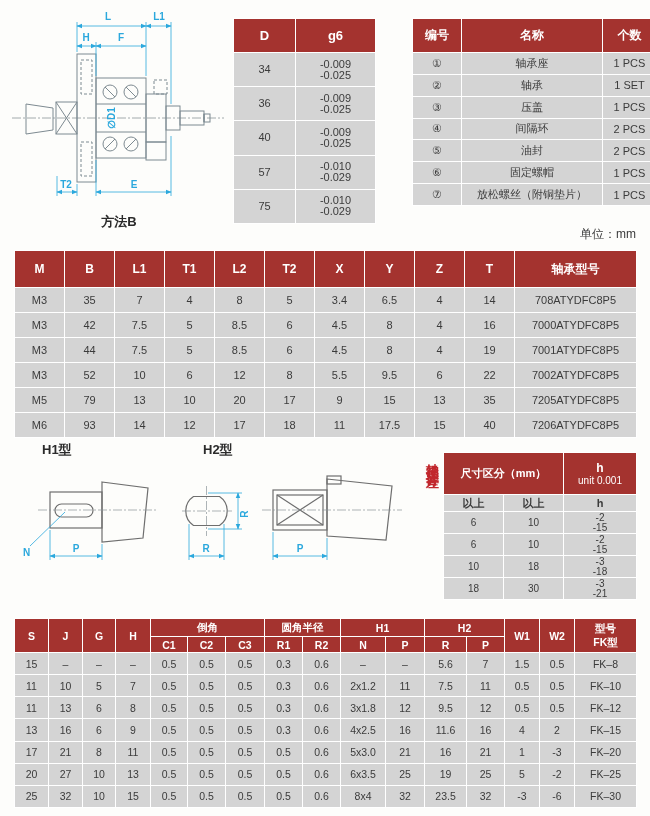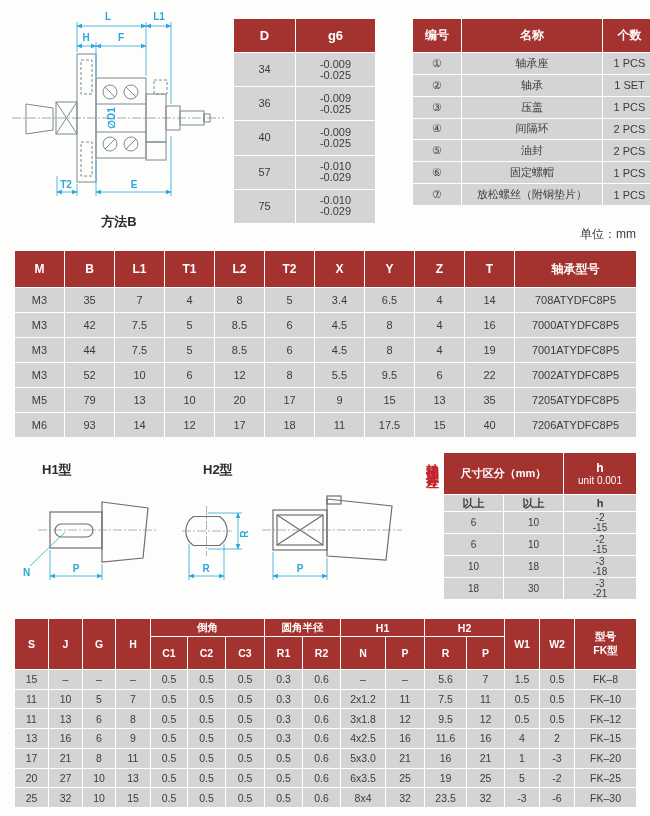--- a/index.html
+++ b/index.html
@@ -29,29 +29,29 @@
   .tol-table-box      { position:absolute; left:443px; top:452px; width:193px; height:148px; }
   .tol-table-box th   { font-size:11px; }
   .tol-table-box td   { font-size:10px; line-height:10px; }
   .tol-h-label        { font-size:12px; line-height:13px; }
   .tol-h-unit         { font-size:10px; line-height:11px; font-weight:normal; }
 
   .bottom-table-box    { position:absolute; left:14px; top:618px; width:622px; height:190px; }
   .bottom-table-box th { font-size:10.5px; }
   .bottom-table-box td { font-size:10.5px; }
   .bottom-table-box thead tr:nth-child(1) th { height:18px; }
-  .bottom-table-box thead tr:nth-child(2) th { height:33px; }
+  .bottom-table-box thead tr:nth-child(2) th { height:16px; }
 
   .unit-note { position:absolute; right:14px; top:226px; font-size:12px; color:#3b3b3b;margin-left:46px; }
 
   .method-drawing-box { position:absolute; left:8px; top:6px; width:222px; height:206px; }
   .method-caption { position:absolute; left:8px; top:213px; width:222px; text-align:center;
                     font-size:13px; font-weight:bold; color:#2b2b2b; }
 
-  .types-drawing-box { position:absolute; left:10px; top:444px; width:405px; height:162px;text-decoration:underline; }
+  .types-drawing-box { position:absolute; left:10px; top:424px; width:405px; height:162px;text-decoration:underline; }
 
   .vlabel { position:absolute; left:423px; top:453px; width:18px; height:120px;
             writing-mode:vertical-rl; text-orientation:upright;
             font-size:13px; font-weight:bold; color:#C1272D; letter-spacing:2px; }
 
   svg text { font-family:"Liberation Sans", sans-serif; }
   .dim-label { fill:#2BA8DD; font-size:10px; font-weight:bold; }
   .type-title { fill:#2b2b2b; font-size:13px; font-weight:bold; }
 </style>
 </head>

